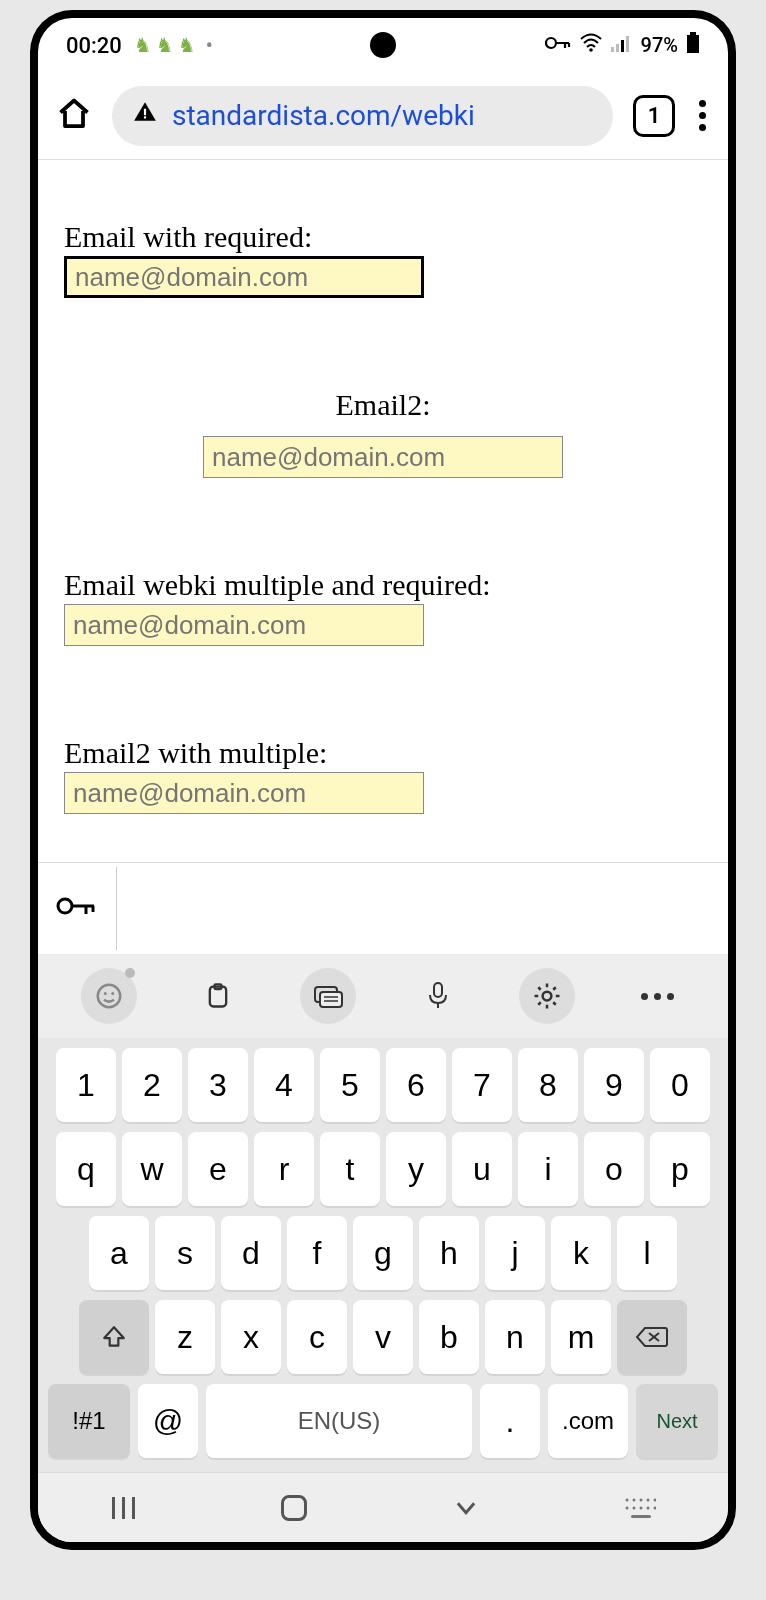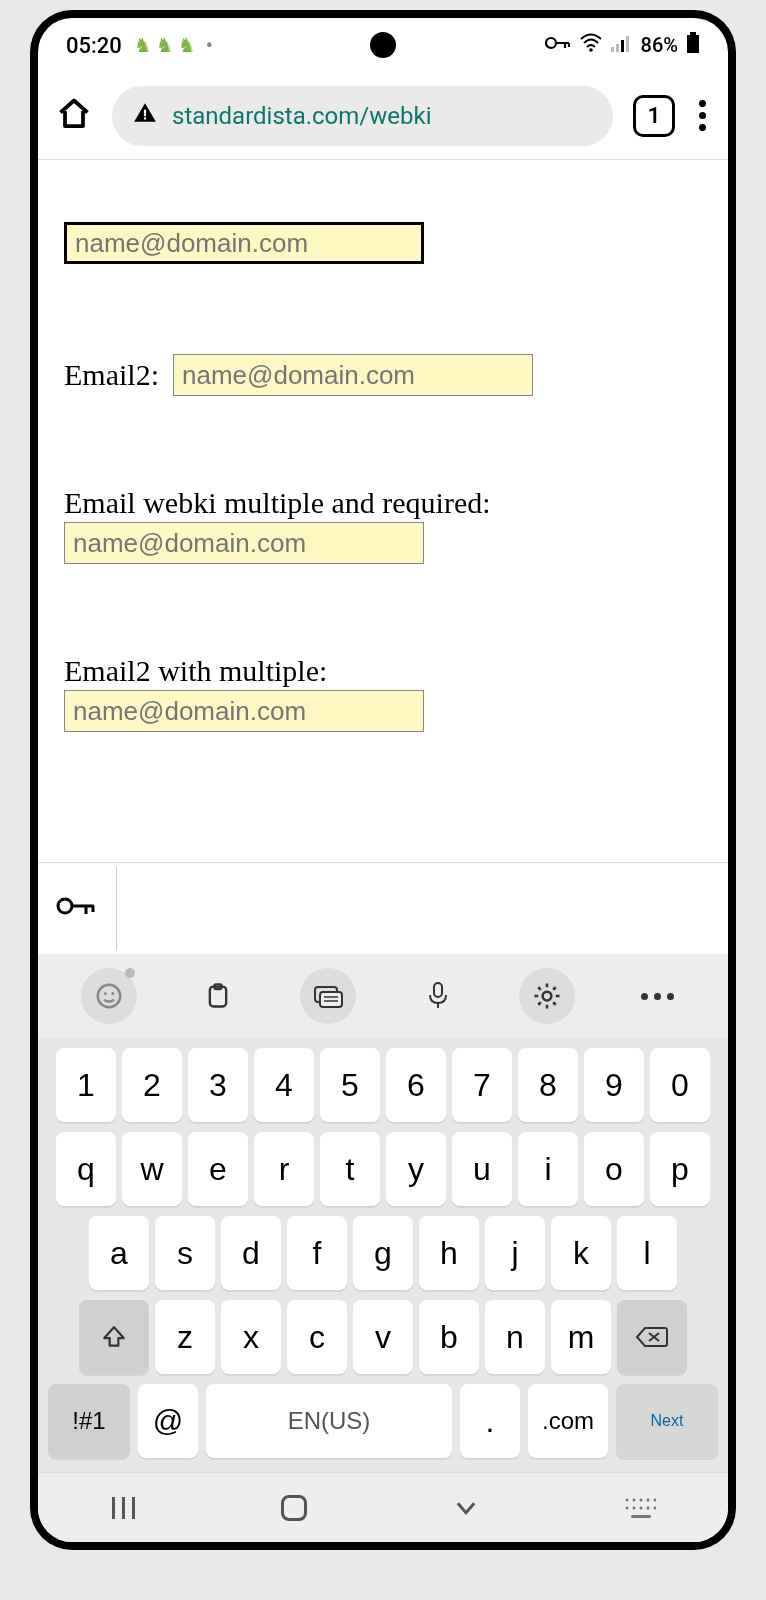--- a/index.html
+++ b/index.html
@@ -70,22 +70,22 @@
   .home-icon { width: 36px; height: 36px; }
   .url-pill {
     flex: 1;
     background: #eaeaea;
     border-radius: 40px;
     height: 60px;
     display: flex;
     align-items: center;
     padding: 0 20px;
     gap: 14px;
-    font-size: 24px;
-    color: #0f766e;
+    font-size: 28px;
+    color: #1d4ed8;
     overflow: hidden;
   }
   .url-text { white-space: nowrap; overflow: hidden; }
   .tab-badge {
     width: 42px;
     height: 42px;
     border: 3px solid #000;
     border-radius: 10px;
     display: flex;
     align-items: center;
@@ -100,21 +100,21 @@
     flex: 1;
     overflow: hidden;
     padding: 60px 26px 0 26px;
     font-family: Georgia, 'Times New Roman', serif;
   }
   .field-group { margin-bottom: 90px; }
   .field-label {
     font-size: 30px;
     color: #000;
   }
-  .inline-row { display:flex; align-items:center; gap:14px; }
+  .inline-row { display:flex; align-items:center; gap:14px;flex-direction:column; }
   .field-input {
     font-family: Arial, sans-serif;
     font-size: 26px;
     padding: 4px 8px;
     border: 1px solid #888;
     color: #888;
     height: 42px;
     width: 360px;
     background:#fef9c3;
   }
@@ -186,21 +186,21 @@
     justify-content: center;
     font-size: 32px;
     color: #000;
     box-shadow: 0 2px 0 rgba(0,0,0,0.08);
     font-family: -apple-system, sans-serif;
   }
   .key.w1 { width: 60px; }
   .key.w15 { width: 70px; }
   .key.gray { background: #d0d0d0; font-size: 26px; }
   .key.space { flex:1; font-size: 24px; color:#555; }
-  .key.next { width: 102px; font-size: 16px; color:#0369a1; background:#d6d6d6; }
+  .key.next { width: 82px; font-size: 20px; color:#14532d; background:#d6d6d6; }
   .key.sym { width: 82px; font-size:24px; }
   .key.at { width: 60px; font-size:30px; }
   .key.period { width: 60px; }
   .key.dotcom { width: 80px; font-size: 24px; }
   .kb-bottom-row { display:flex; gap:8px; padding: 0 4px; }
   
   .nav-bar {
     height: 70px;
     background: #eeeeee;
     display: flex;
@@ -216,21 +216,21 @@
 </style>
 </head>
 <body>
 
 <div class="phone-frame">
   <div class="phone-screen">
     <div class="camera-notch"></div>
 
     <div class="status-bar">
       <div class="status-left">
-        <span>05:20</span>
+        <span>00:20</span>
         <span class="status-icons">
           <span class="android-icon">♞</span>
           <span class="android-icon">♞</span>
           <span class="android-icon">♞</span>
           <span class="status-dot">•</span>
         </span>
       </div>
       <div class="status-right">
         <span>
           <svg width="26" height="18" viewBox="0 0 26 18">
@@ -249,21 +249,21 @@
             </svg>
         </span>
         <span>
           <svg width="22" height="18" viewBox="0 0 22 18">
               <rect x="0" y="13" width="3" height="5" fill="#bbb"></rect>
               <rect x="5" y="10" width="3" height="8" fill="#bbb"></rect>
               <rect x="10" y="6" width="3" height="12" fill="#000"></rect>
               <rect x="15" y="2" width="3" height="16" fill="#bbb"></rect>
             </svg>
         </span>
-        <span>86%</span>
+        <span>97%</span>
         <span>
           <svg width="14" height="22" viewBox="0 0 14 22">
               <rect x="4" y="0" width="6" height="3" fill="#000"></rect>
               <rect x="1" y="3" width="12" height="18" fill="#000"></rect>
             </svg>
         </span>
       </div>
     </div>
 
     <div class="browser-bar">
@@ -287,20 +287,21 @@
       </div>
       <div class="kebab">
         <span></span>
           <span></span>
           <span></span>
       </div>
     </div>
 
     <div class="page">
       <div class="field-group stacked">
+        <div class="field-label">Email with required:</div>
         <input class="field-input focused" placeholder="name@domain.com" style="">
       </div>
       <div class="field-group">
         <div class="inline-row">
           <span class="field-label">Email2:</span>
           <input class="field-input" placeholder="name@domain.com" style="">
         </div>
       </div>
       <div class="field-group stacked">
         <div class="field-label">Email webki multiple and required:</div>

